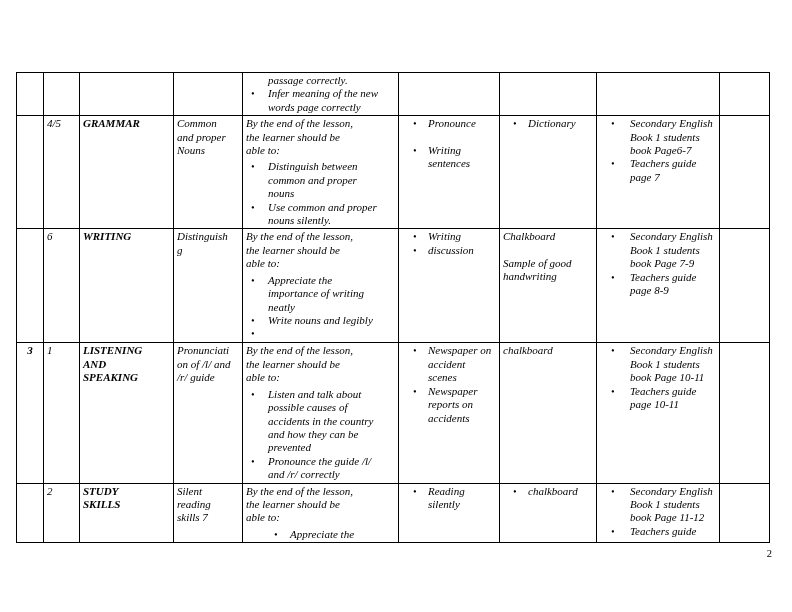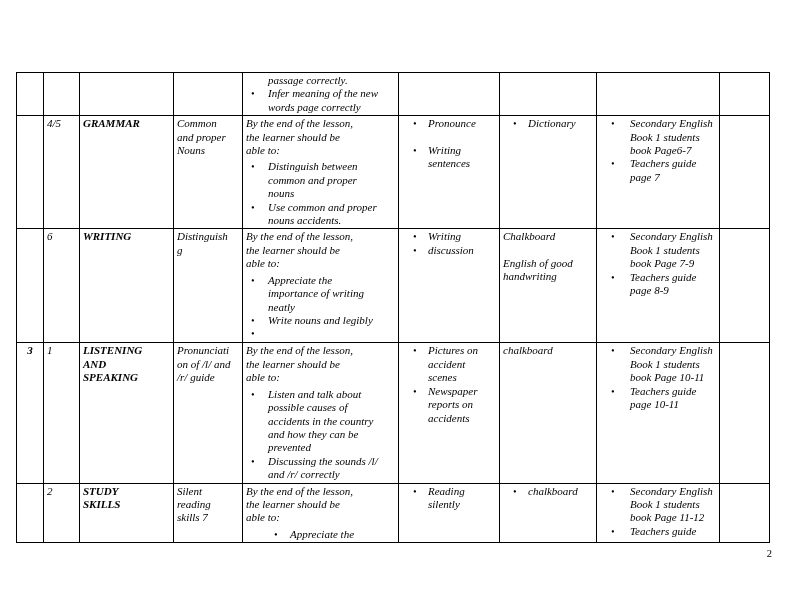--- a/index.html
+++ b/index.html
@@ -88,21 +88,21 @@
           <td class="col-lsn">4/5</td>
           <td class="col-topic">GRAMMAR</td>
           <td class="col-sub">Common
 and proper
 Nouns</td>
           <td class="col-obj"><div class="blk center">By the end of the lesson,
 the learner should be
 able to:</div><div class="li"><span class="b">•</span><span class="t">Distinguish between
 common and proper
 nouns</span></div><div class="li"><span class="b">•</span><span class="t">Use common and proper
-nouns accidents.</span></div></td>
+nouns silently.</span></div></td>
           <td class="col-act"><div class="li"><span class="b">•</span><span class="t">Pronounce</span></div><div class="blk space"></div><div class="li"><span class="b">•</span><span class="t">Writing
 sentences</span></div></td>
           <td class="col-res"><div class="li"><span class="b">•</span><span class="t">Dictionary</span></div></td>
           <td class="col-ref"><div class="li"><span class="b">•</span><span class="t">Secondary English
 Book 1 students
 book Page6-7</span></div><div class="li"><span class="b">•</span><span class="t">Teachers guide
 page 7</span></div></td>
           <td class="col-rem"></td>
         </tr>
         <tr class="r3">
@@ -110,21 +110,21 @@
           <td class="col-lsn">6</td>
           <td class="col-topic">WRITING</td>
           <td class="col-sub">Distinguish
 g</td>
           <td class="col-obj"><div class="blk center">By the end of the lesson,
 the learner should be
 able to:</div><div class="li"><span class="b">•</span><span class="t">Appreciate the
 importance of writing
 neatly</span></div><div class="li"><span class="b">•</span><span class="t">Write nouns and legibly</span></div><div class="li"><span class="b">•</span><span class="t"></span></div></td>
           <td class="col-act"><div class="li"><span class="b">•</span><span class="t">Writing</span></div><div class="li"><span class="b">•</span><span class="t">discussion</span></div></td>
-          <td class="col-res"><div class="blk plain">Chalkboard</div><div class="blk space"></div><div class="blk plain">English of good
+          <td class="col-res"><div class="blk plain">Chalkboard</div><div class="blk space"></div><div class="blk plain">Sample of good
 handwriting</div></td>
           <td class="col-ref"><div class="li"><span class="b">•</span><span class="t">Secondary English
 Book 1 students
 book Page 7-9</span></div><div class="li"><span class="b">•</span><span class="t">Teachers guide
 page 8-9</span></div></td>
           <td class="col-rem"></td>
         </tr>
         <tr class="r4">
           <td class="col-week">3</td>
           <td class="col-lsn">1</td>
@@ -133,23 +133,23 @@
 SPEAKING</td>
           <td class="col-sub">Pronunciati
 on of /l/ and
 /r/ guide</td>
           <td class="col-obj"><div class="blk center">By the end of the lesson,
 the learner should be
 able to:</div><div class="li"><span class="b">•</span><span class="t">Listen and talk about
 possible causes of
 accidents in the country
 and how they can be
-prevented</span></div><div class="li"><span class="b">•</span><span class="t">Discussing the sounds /l/
+prevented</span></div><div class="li"><span class="b">•</span><span class="t">Pronounce the guide /l/
 and /r/ correctly</span></div></td>
-          <td class="col-act"><div class="li"><span class="b">•</span><span class="t">Pictures on
+          <td class="col-act"><div class="li"><span class="b">•</span><span class="t">Newspaper on
 accident
 scenes</span></div><div class="li"><span class="b">•</span><span class="t">Newspaper
 reports on
 accidents</span></div></td>
           <td class="col-res"><div class="blk center">chalkboard</div></td>
           <td class="col-ref"><div class="li"><span class="b">•</span><span class="t">Secondary English
 Book 1 students
 book Page 10-11</span></div><div class="li"><span class="b">•</span><span class="t">Teachers guide
 page 10-11</span></div></td>
           <td class="col-rem"></td>

